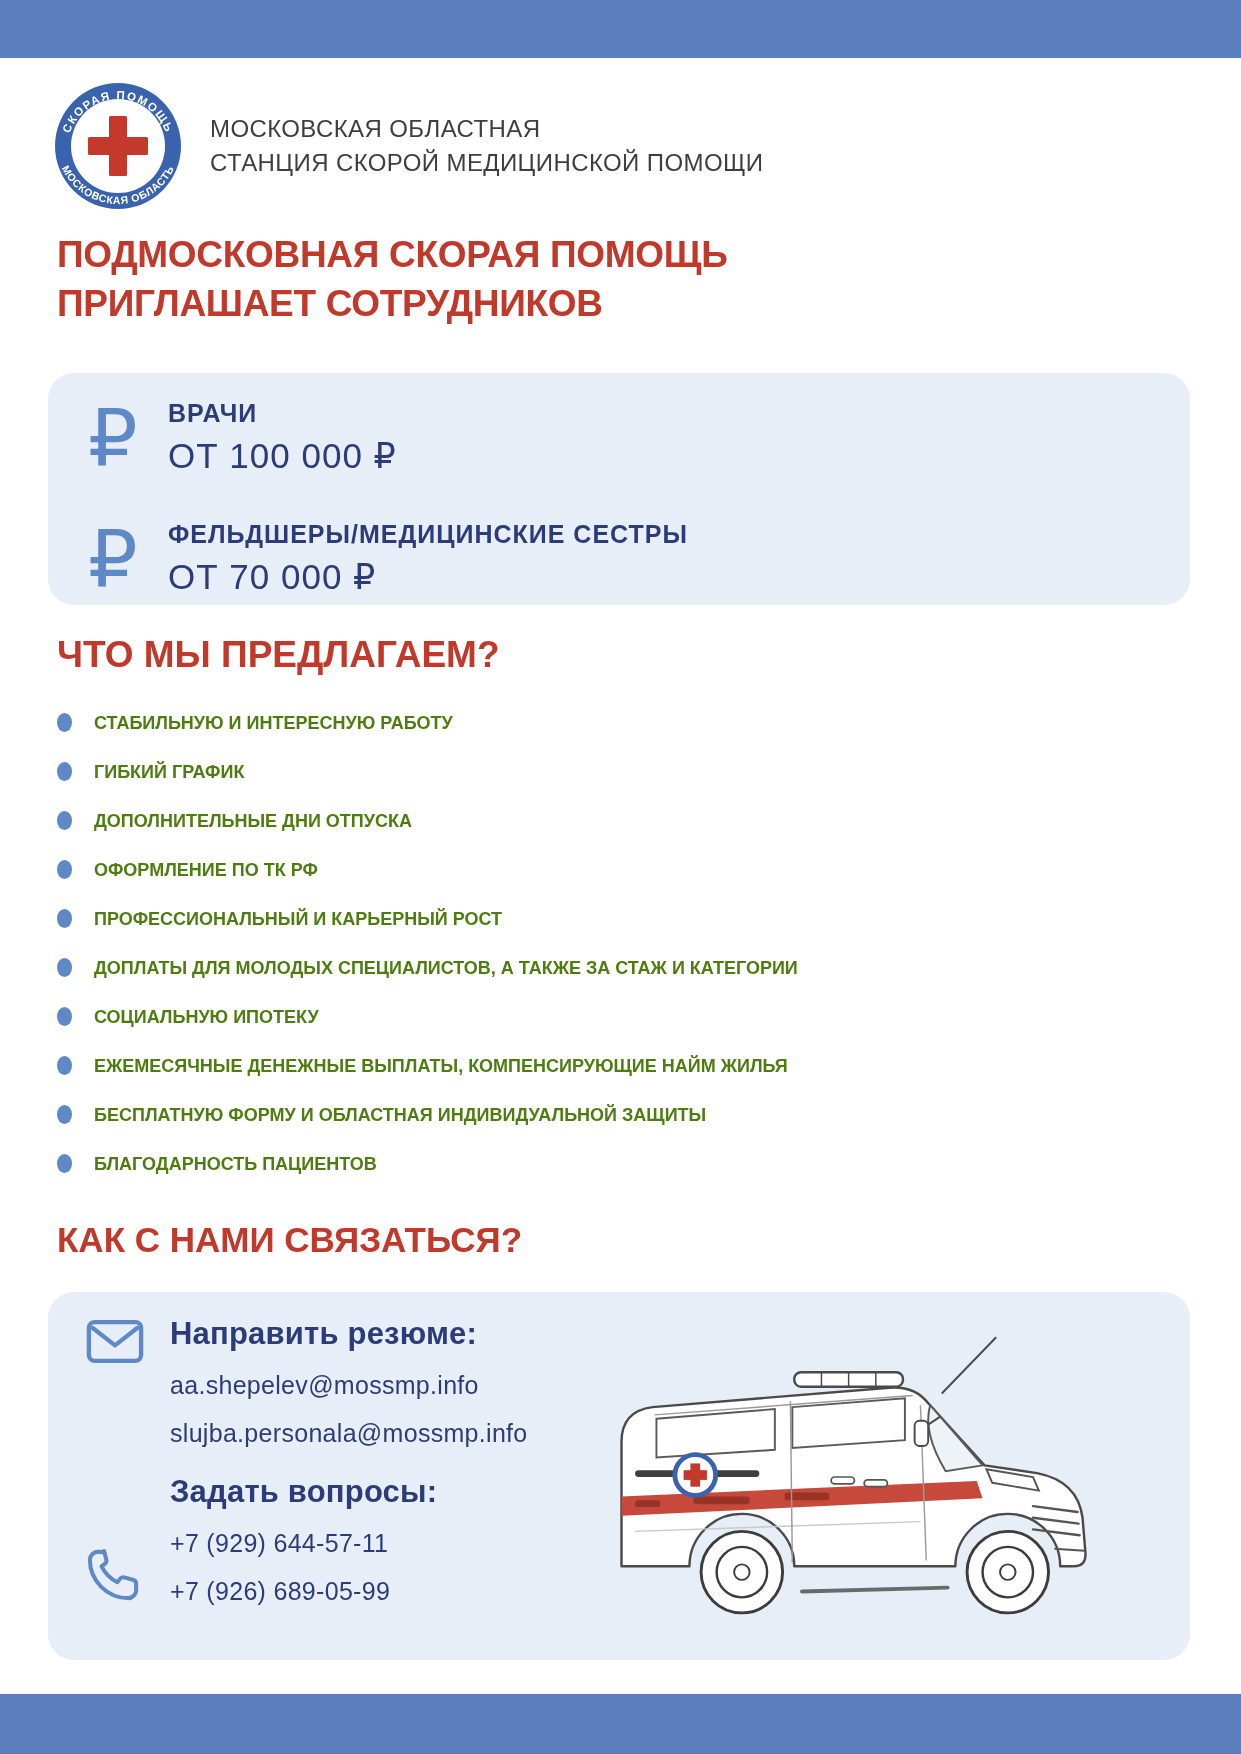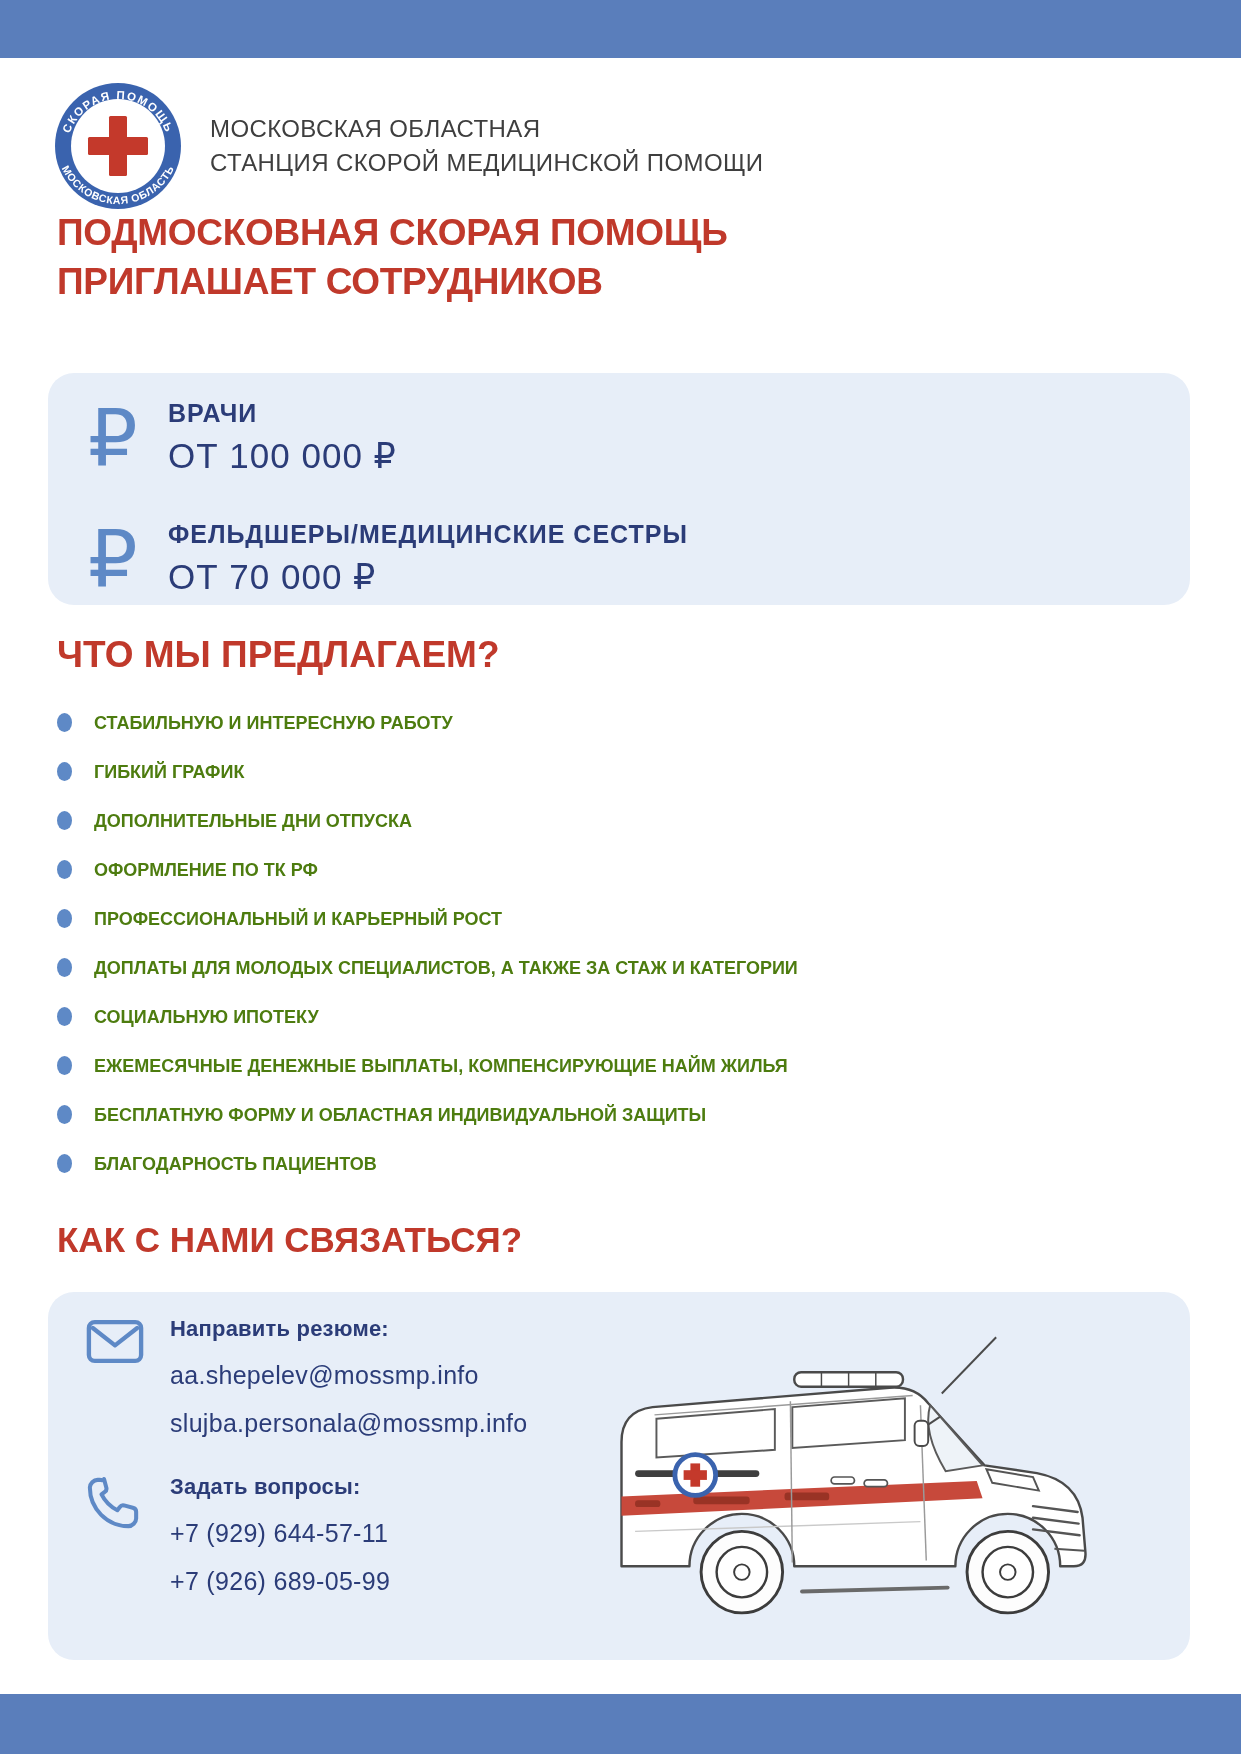--- a/index.html
+++ b/index.html
@@ -5,21 +5,21 @@
   html,body{margin:0;padding:0;background:#ffffff;}
   .page{position:relative;width:1241px;height:1754px;background:#ffffff;overflow:hidden;
         font-family:"Liberation Sans","DejaVu Sans",sans-serif;color:#2B3C78;}
   .band{position:absolute;left:0;width:100%;background:#5A7EBB;}
   .band.top{top:0;height:58px;}
   .band.bottom{top:1694px;height:60px;}
 
   .header-row{position:absolute;top:80px;left:52px;display:flex;align-items:center;gap:26px;}
   .org{font-size:24px;color:#3E3E3E;line-height:1.42;letter-spacing:0.4px;}
 
-  .title{position:absolute;top:208px;left:57px;color:#C0392B;font-weight:bold;
+  .title{position:absolute;top:230px;left:57px;color:#C0392B;font-weight:bold;
          font-size:37px;line-height:49px;letter-spacing:-0.3px;white-space:nowrap;}
 
   .panel{position:absolute;left:48px;width:1142px;background:#E7EEF8;border-radius:26px;box-sizing:border-box;}
   .panel.vacancies{top:373px;height:232px;padding:26px 40px;}
   .vacancy{display:flex;align-items:center;margin-bottom:44px;}
   .rub{flex:0 0 80px;font-family:"DejaVu Sans",sans-serif;font-size:78px;line-height:70px;color:#5E89C6;}
   .vrole{font-size:25px;font-weight:bold;letter-spacing:1px;white-space:nowrap;}
   .vsal{font-size:35px;font-weight:normal;letter-spacing:1px;margin-top:8px;white-space:nowrap;}
 
   .sect{position:absolute;left:57px;color:#C0392B;font-weight:bold;font-size:37px;white-space:nowrap;}
@@ -27,23 +27,23 @@
   .sect.contact{top:1220px;font-size:35px;}
 
   .offer-list{position:absolute;top:712px;left:57px;margin:0;padding:0;list-style:none;}
   .offer-list li{display:flex;align-items:flex-start;margin-bottom:26px;
                  font-size:18px;line-height:23px;font-weight:bold;color:#4d7c0f;white-space:nowrap;}
   .dot{flex:0 0 15px;width:15px;height:19px;border-radius:50%;background:#5E89C6;margin-right:22px;margin-top:1px;}
 
   .panel.contact-panel{top:1292px;height:368px;}
   .cg{position:absolute;display:flex;gap:26px;align-items:flex-start;}
   .cg.resume{top:24px;left:38px;}
-  .cg.questions{top:182px;left:38px;}
+  .cg.questions{top:182px;left:38px;align-items:flex-end;}
   .cicon{flex:0 0 58px;padding-top:2px;}
-  .clabel{font-size:22px;font-weight:bold;color:#2B3C78;letter-spacing:0.2px;}
+  .clabel{font-size:31px;font-weight:bold;color:#2B3C78;letter-spacing:0.2px;}
   .cline{font-size:25px;color:#2B3C78;margin-top:19px;letter-spacing:0.3px;}
   .ambulance{position:absolute;left:552px;top:20px;width:505px;height:330px;}
 </style>
 </head>
 <body>
 
 <div class="page">
 
   <div class="band top"></div>
 

